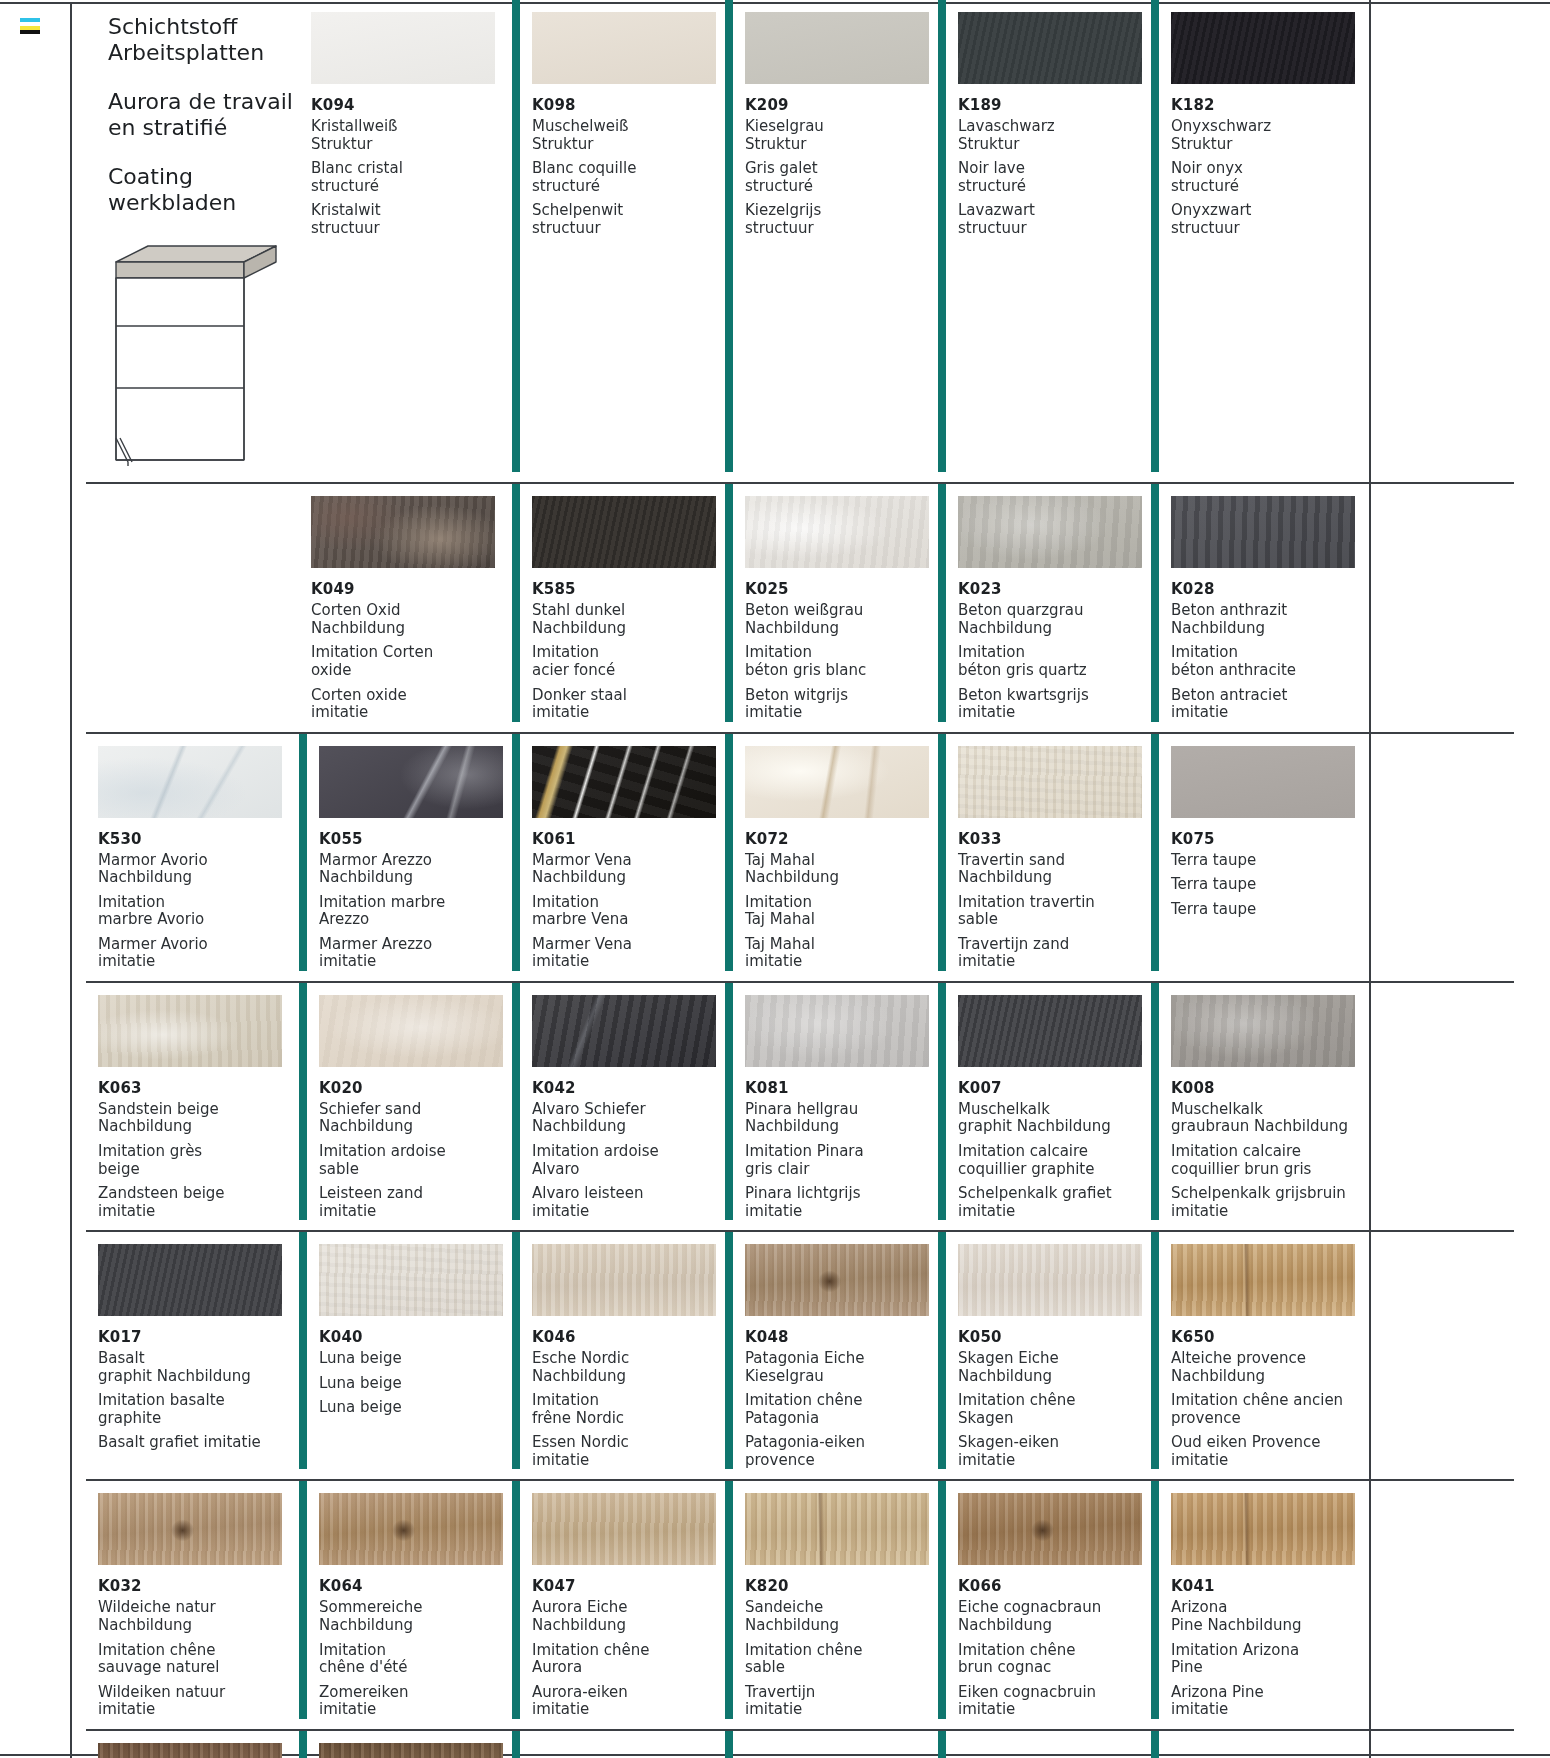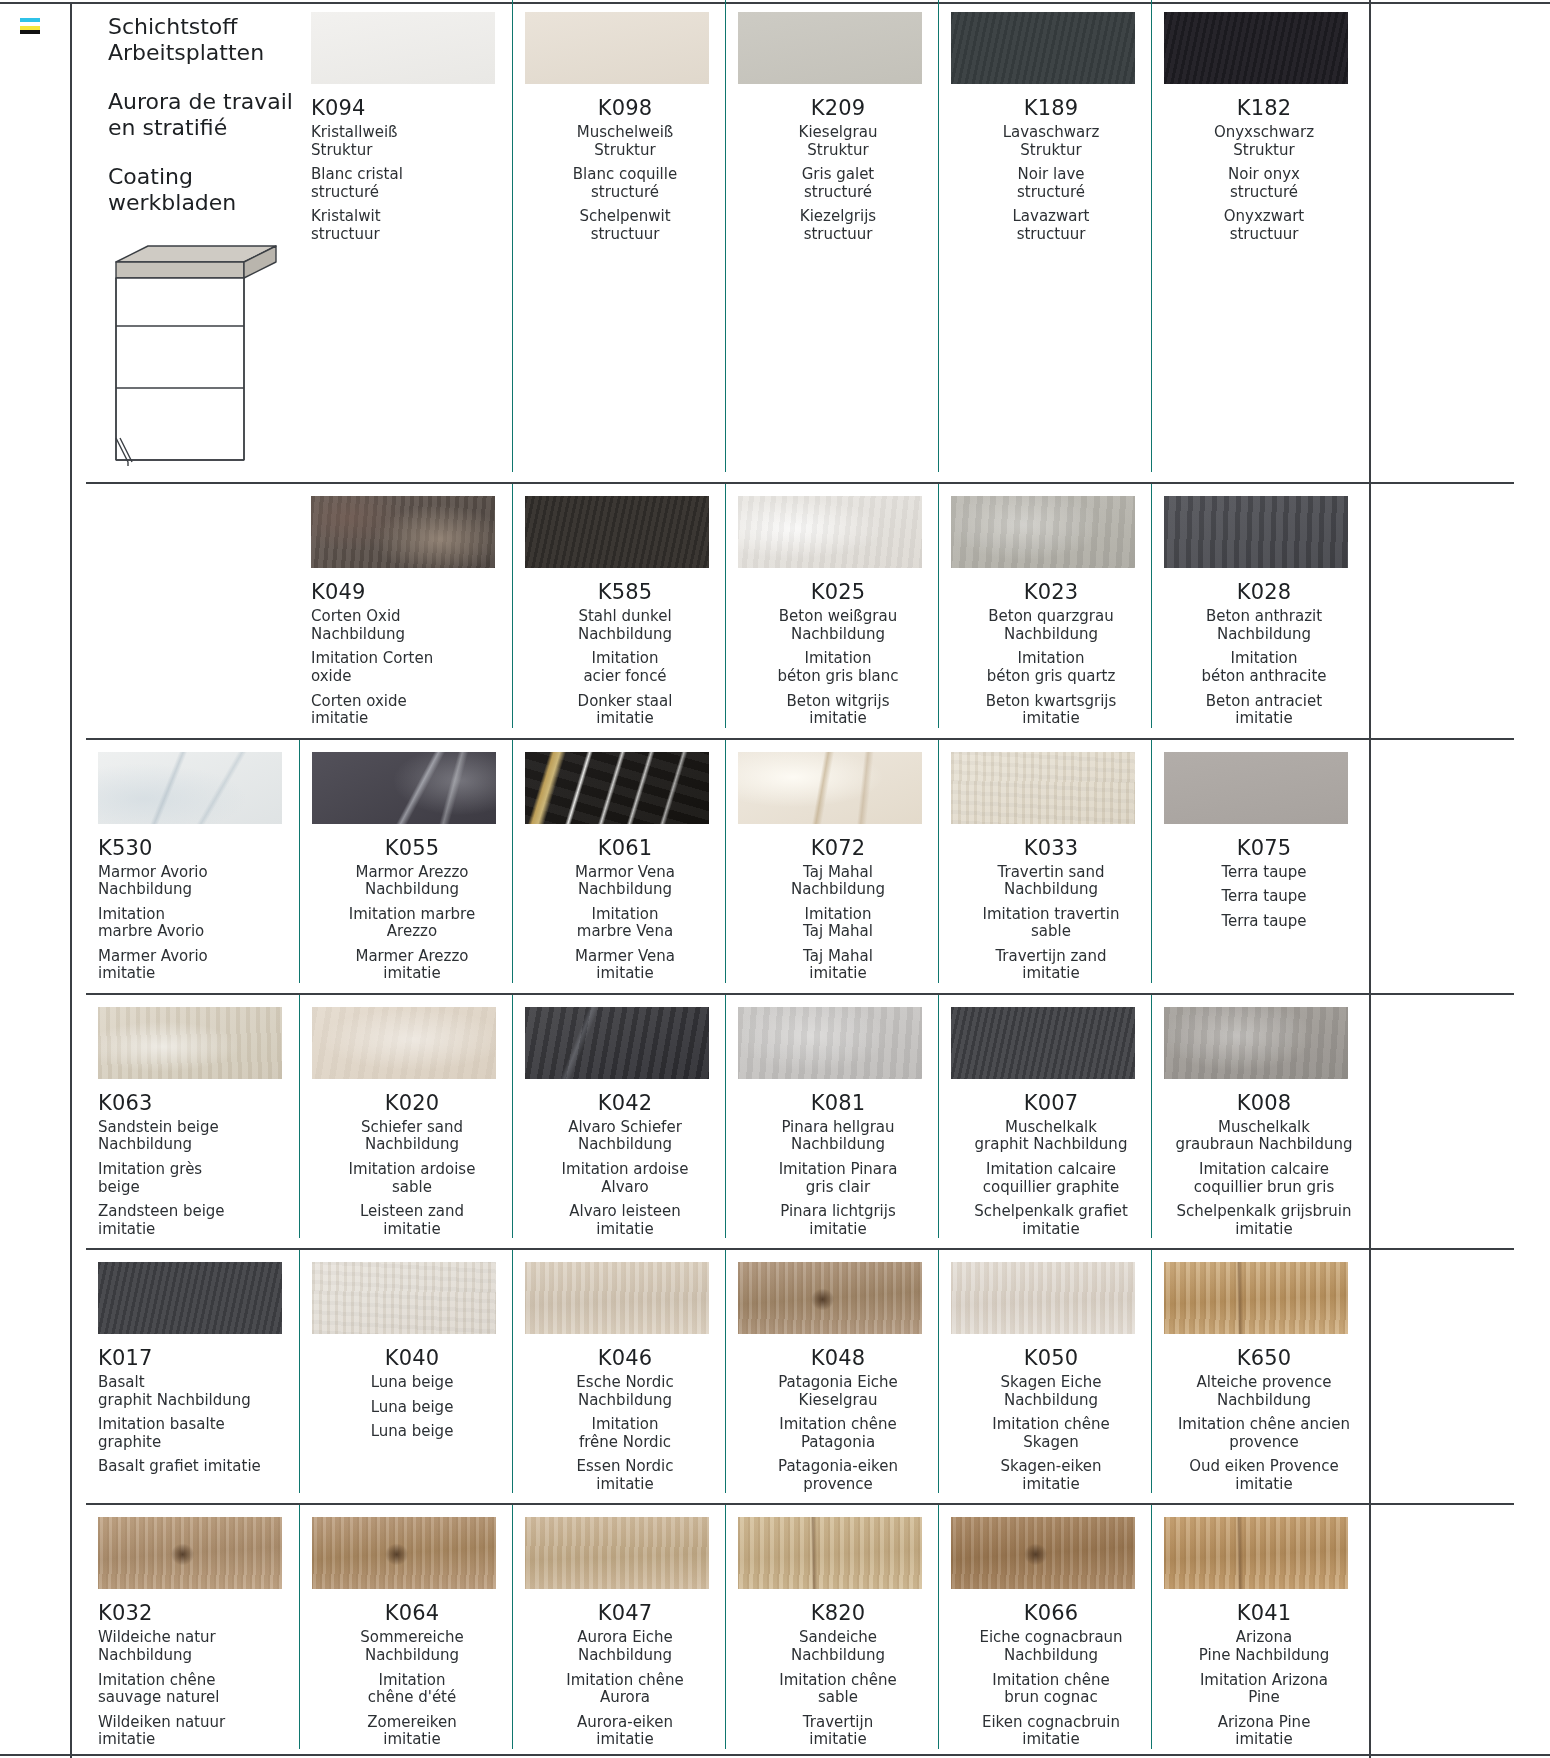--- a/index.html
+++ b/index.html
@@ -43,43 +43,43 @@
   }
   .row.last { border-bottom: none; }
 
   .cell {
     width: 213px;
     padding-left: 12px;
     padding-top: 12px;
     position: relative;
     flex: 0 0 213px;
   }
-  .cell + .cell { border-left: 1px solid #0f766e; text-align: center; }
+  .cell + .cell { border-left: 8px solid #0f766e; }
   .cell.empty { }
 
   
   .intro-cell {
     flex: 0 0 213px;
     width: 213px;
     padding-left: 22px;
     padding-top: 14px;
   }
 
   .swatch {
     width: 184px;
     height: 72px;
     margin-bottom: 12px;
     background-color: #ddd;
     background-repeat: no-repeat;
     background-size: 100% 100%;
   }
 
   .code {
-    font-weight: normal;
-    font-size: 21px;
+    font-weight: bold;
+    font-size: 15px;
     color: #1d2023;
     letter-spacing: 0.2px;
     margin-bottom: 4px;
   }
   .desc {
     font-size: 15px;
     line-height: 1.17;
     color: #2c3034;
     margin-bottom: 7px;
     white-space: pre-line;

